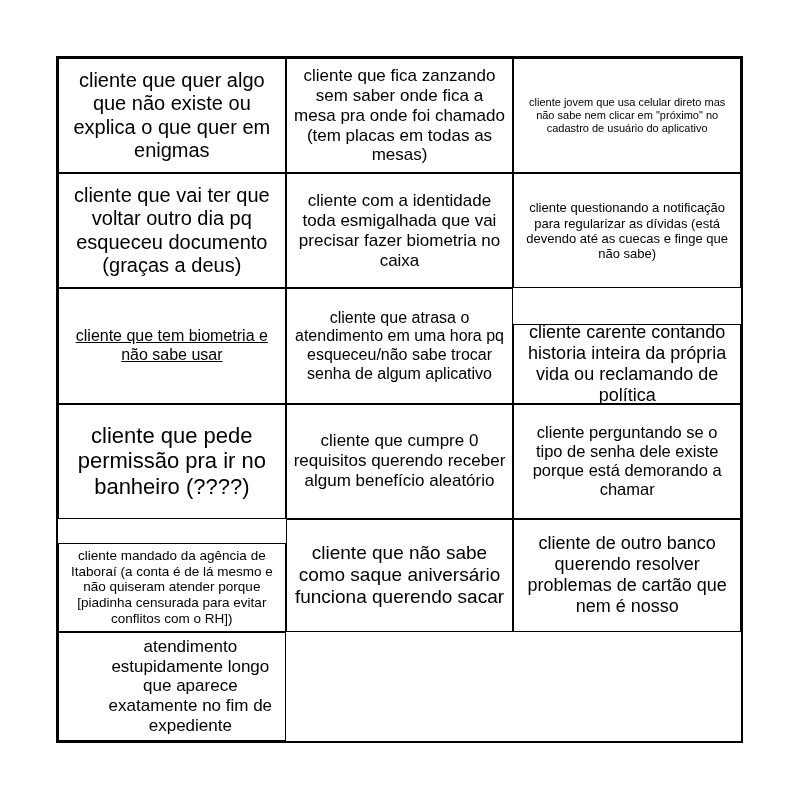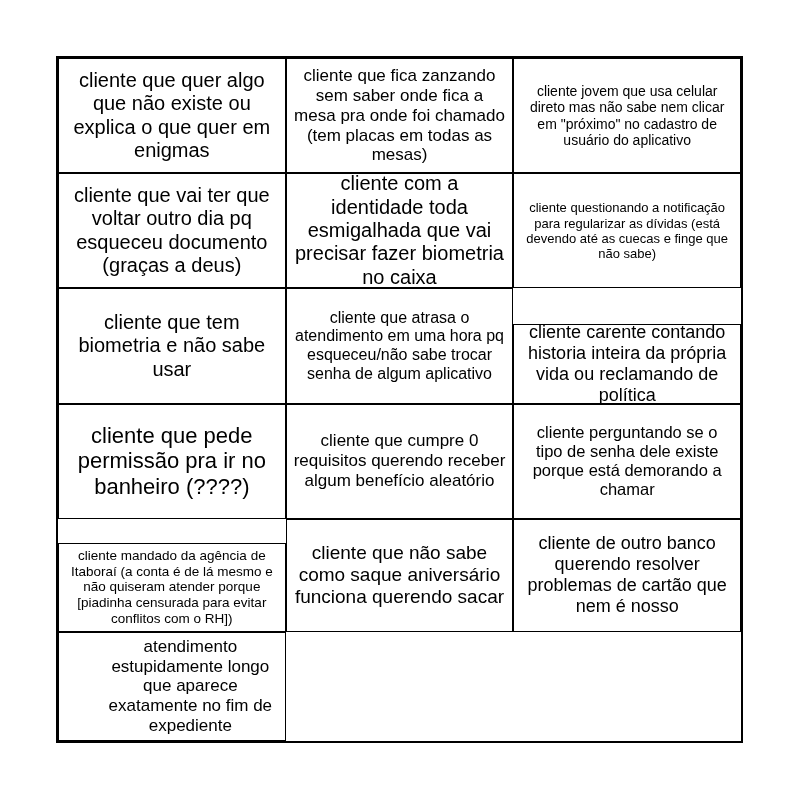--- a/index.html
+++ b/index.html
@@ -37,25 +37,25 @@
     padding: 4px 7px;
     line-height: 1.17;
     overflow: hidden;
     background: #ffffff;
     cursor: pointer;
   }
   .cell span { display: block; width: 100%; }
   
   .c0  { font-size: 20px;   }
   .c1  { font-size: 17px;   }
-  .c2  { font-size: 14px;   }
+  .c2  { font-size: 11px;   }
   .c3  { font-size: 20px;   }
-  .c4  { font-size: 20px;   }
+  .c4  { font-size: 17px;   }
   .c5  { font-size: 13px; justify-content: flex-end; }
-  .c6  { font-size: 20px;   }
+  .c6  { font-size: 16px; text-decoration: underline;   }
   .c7  { font-size: 16px;   }
   .c8  { font-size: 18px; margin-top: 36px;   }
   .c9  { font-size: 22px; text-align: center;   }
   .c10 { font-size: 17px;   }
   .c11 { font-size: 16.5px; }
   .c12 { font-size: 13.5px; margin-top: 24px; }
   .c13 { font-size: 19px;   }
   .c14 { font-size: 18px;   }
   .c15 { font-size: 17px; padding-left: 44px;   }
 </style>

